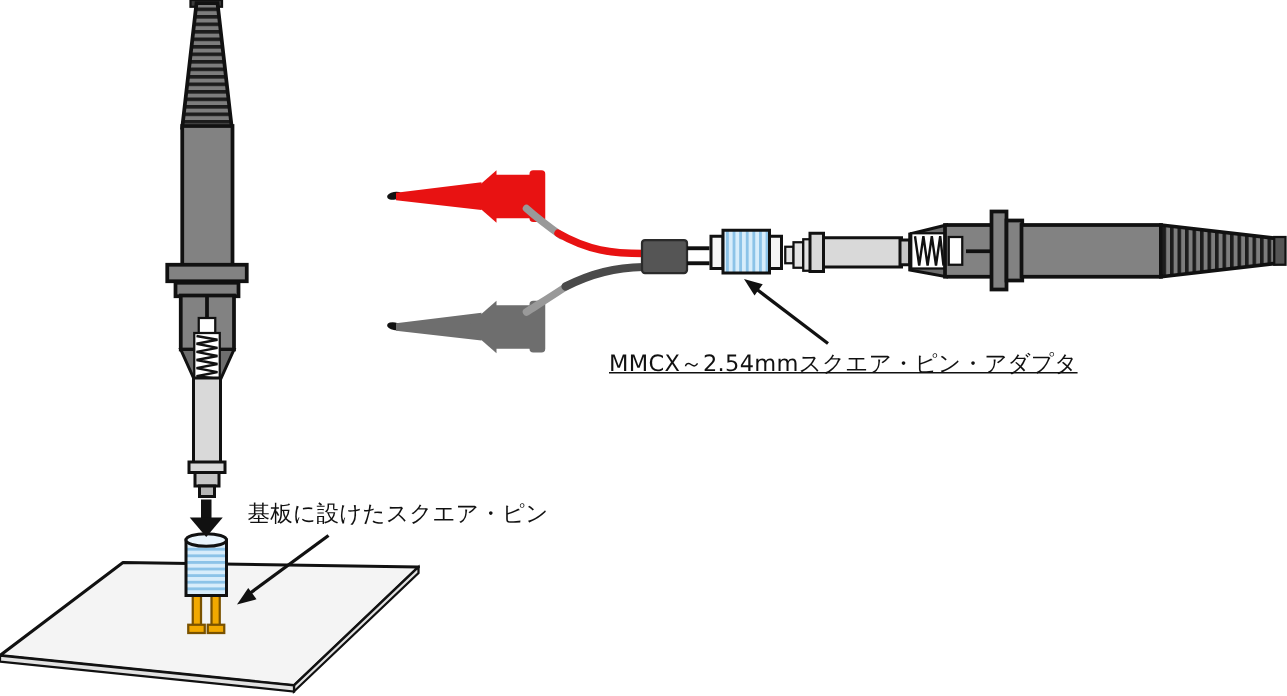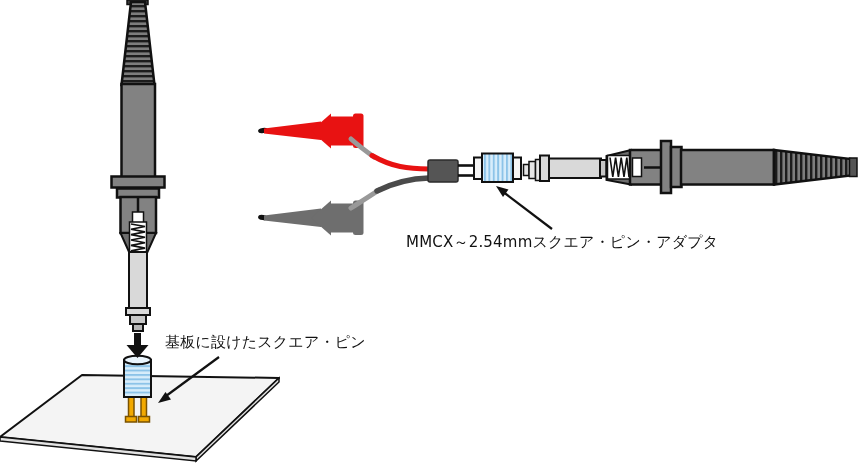--- a/index.html
+++ b/index.html
@@ -6,21 +6,21 @@
   .stage{
     position:relative;width:858px;height:464px;background:#fff;overflow:hidden;
     font-family:"DejaVu Sans","Liberation Sans",sans-serif;
   }
   .stage svg{position:absolute;left:0;top:0;}
   .diagram-label{
     position:absolute;font-size:15px;color:#111;white-space:nowrap;
     letter-spacing:0.2px;
   }
   #label-board-pin{left:165px;top:333px;text-align:right;}
-  #label-adapter{left:406px;top:233px;}
+  #label-adapter{left:406px;top:233px;text-decoration:underline;}
 </style>
 </head>
 <body>
 
 <div class="stage">
 
 <svg width="858" height="464" viewBox="0 0 858 464">
   <defs>
     <pattern id="ribsH" width="8" height="5" patternUnits="userSpaceOnUse">
       <rect width="8" height="5" fill="#7d7d7d"></rect>

